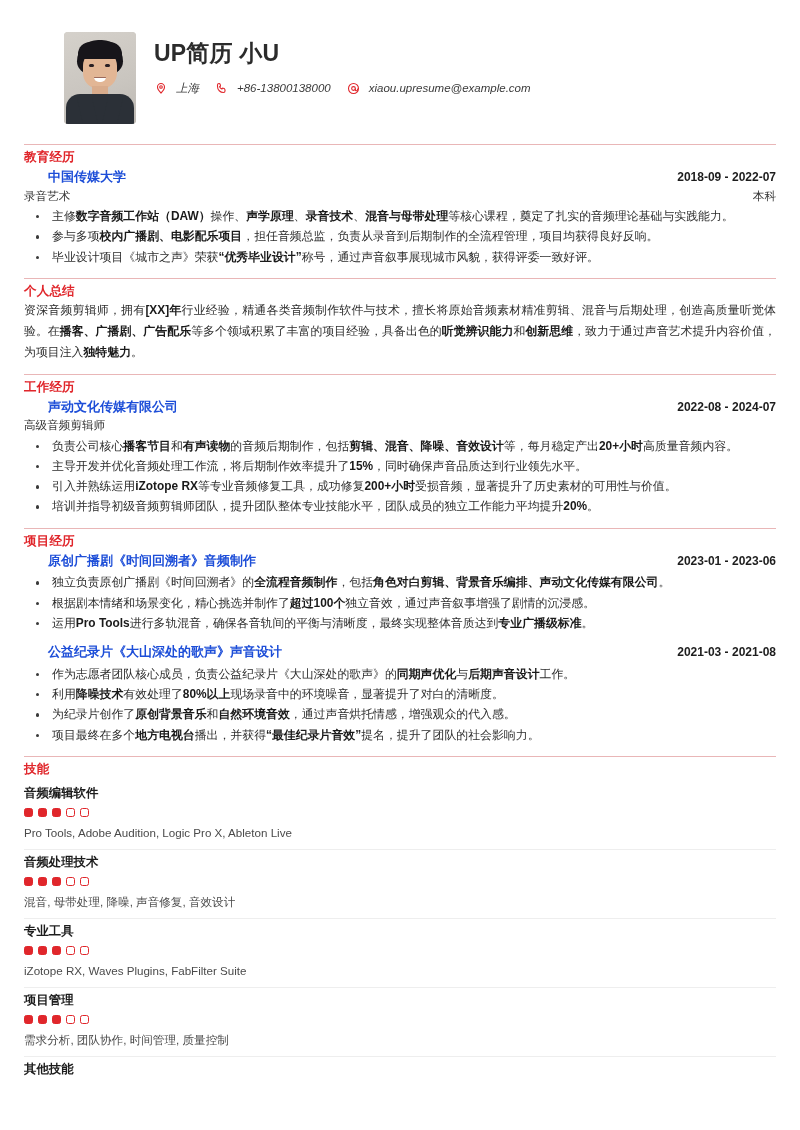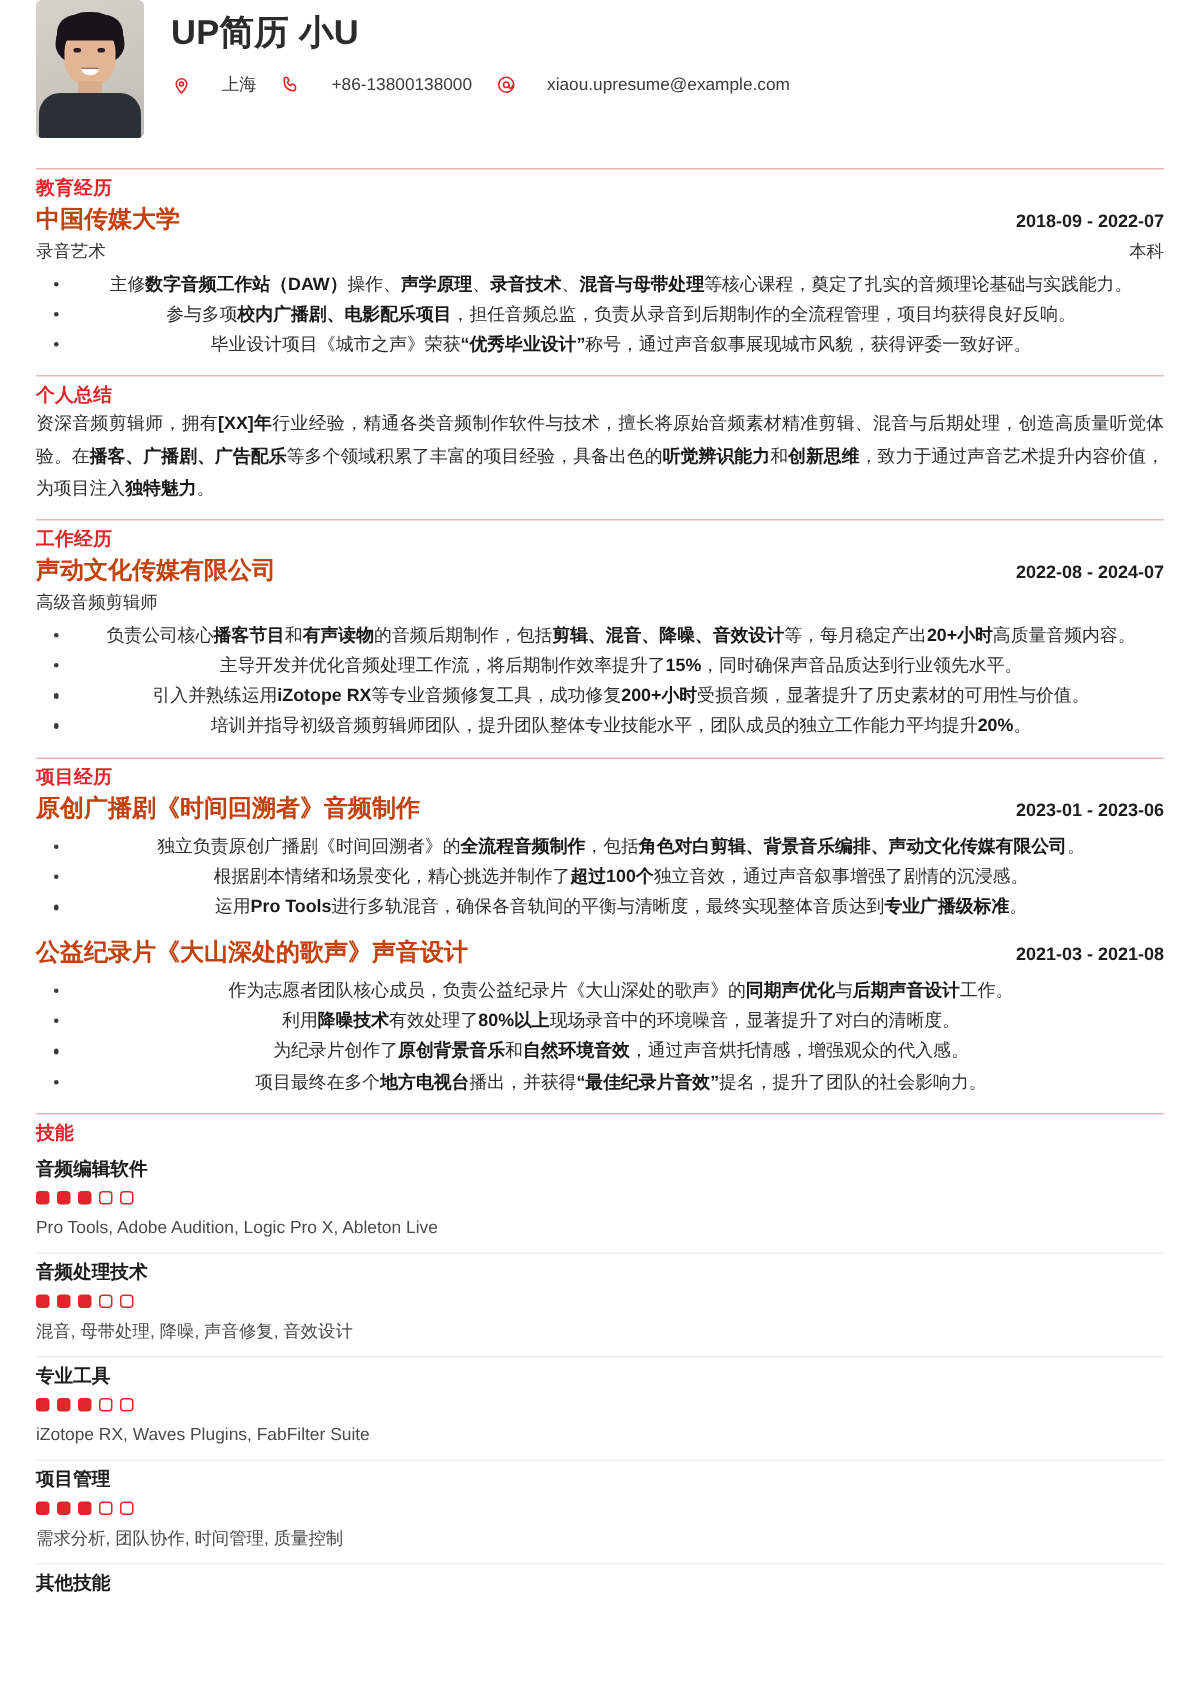--- a/index.html
+++ b/index.html
@@ -18,22 +18,24 @@
     min-height: 1130px;
     background: #ffffff;
     padding: 0 24px;
     overflow: hidden;
   }
 
   
   .header {
     display: flex;
     align-items: flex-start;
+    padding-top: 32px;
     padding-bottom: 10px;
     gap: 18px;
+    margin-left: 40px;
   }
 
   .photo {
     width: 72px;
     height: 92px;
     border-radius: 4px;
     flex: 0 0 auto;
     overflow: hidden;
     position: relative;
     background: #cfcbc6;
@@ -74,21 +76,21 @@
   }
 
   .contact-row {
     margin-top: 13px;
     display: flex;
     align-items: center;
     gap: 6px;
     font-size: 11.5px;
     color: #3a3a3a;
   }
-  .contact-item { display: inline-flex; align-items: flex-end; gap: 21px; }
+  .contact-item { display: inline-flex; align-items: center; gap: 9px; font-style: italic; }
   .contact-item + .contact-item { margin-left: 10px; }
   .contact-item .ic { display: inline-flex; align-items: center; justify-content: center;
     width: 13px; height: 13px; color: #e0262b; flex: 0 0 auto; }
   .contact-item .ic svg { display: block; }
   .contact-text { white-space: nowrap; }
 
   
   .section { padding-top: 10px; }
   .section-rule {
     height: 1px;
@@ -104,24 +106,25 @@
   }
 
   .entry { margin-top: 1px; }
   .entry-head {
     display: flex;
     justify-content: space-between;
     align-items: baseline;
     gap: 12px;
   }
   .entry-title {
-    font-size: 16px;
-    font-weight: 700;
-    color: #c2410c;
+    font-size: 13px;
+    font-weight: 700;
+    color: #1d4ed8;
     line-height: 1.5;
+    margin-left: 24px;
   }
   .entry-date {
     font-size: 12px;
     font-weight: 700;
     color: #1d1d1d;
     white-space: nowrap;
     line-height: 1.5;
   }
   .entry-sub {
     display: flex;
@@ -138,21 +141,20 @@
     font-size: 11.6px;
     color: #333333;
     white-space: nowrap;
     line-height: 1.5;
   }
 
   ul.bullets {
     list-style: none;
     margin: 3px 0 0 0;
     padding: 0;
-    text-align: center;
   }
   ul.bullets li {
     position: relative;
     padding-left: 28px;
     font-size: 11.9px;
     color: #2d2d2d;
     line-height: 1.62;
     margin-bottom: 1px;
   }
   ul.bullets li::before {

